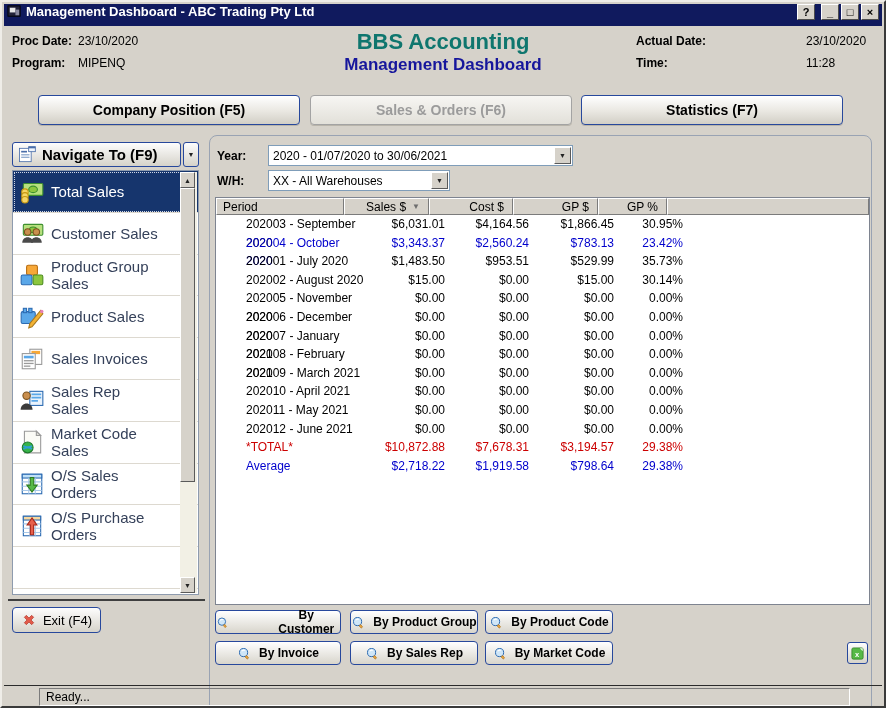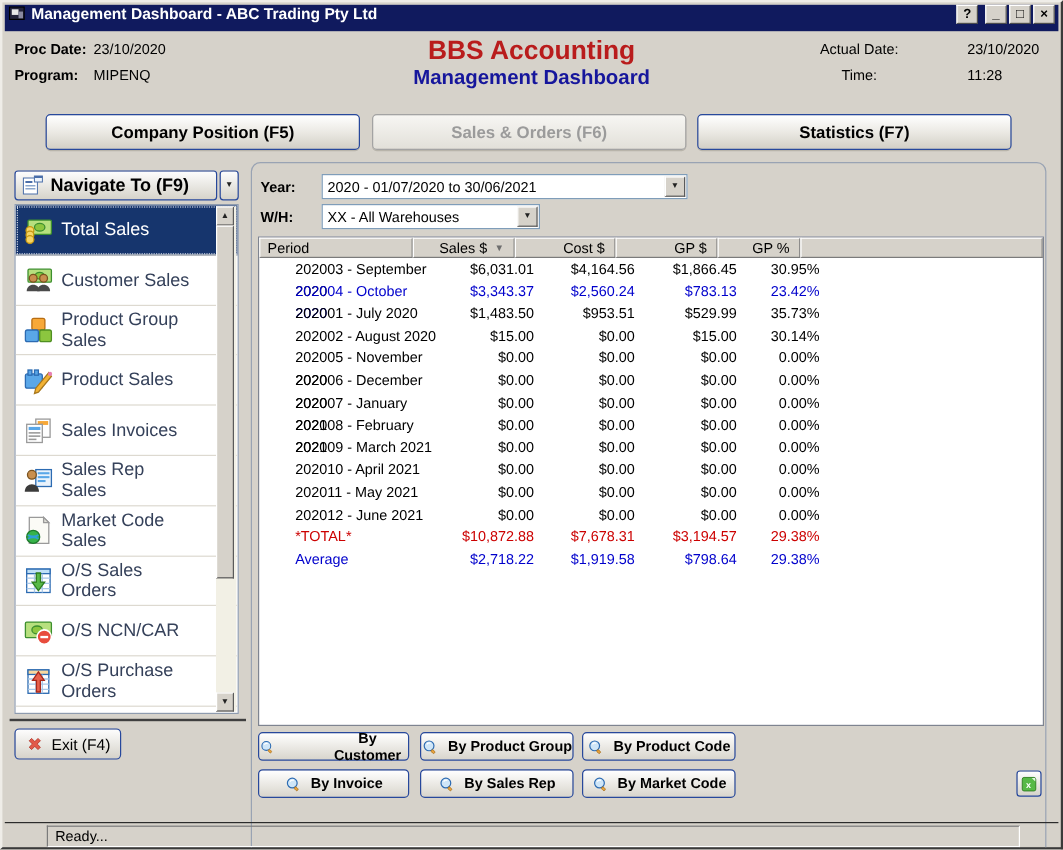--- a/index.html
+++ b/index.html
@@ -16,23 +16,23 @@
             font-size:11px; font-weight:bold; color:#000; display:flex; align-items:center; justify-content:center;
             margin-left:2px; cursor:default; line-height:1; }
   .tb-btn.gap { margin-left:6px; }
 
   
   .hdr-left { position:absolute; left:10px; top:28px; font-size:12px; }
   .hdr-left .row { display:flex; height:22px; align-items:center; }
   .hdr-left .lbl { font-weight:bold; width:66px; }
   .hdr-right { position:absolute; right:8px; top:28px; font-size:12px; width:240px; }
   .hdr-right .row { display:flex; height:22px; align-items:center; }
-  .hdr-right .lbl { font-weight:normal; flex:1; text-align:center; }
+  .hdr-right .lbl { font-weight:bold; flex:1; text-align:left; }
   .hdr-right .val { width:70px; margin-left:10px; }
-  .app-title   { position:absolute; left:0; right:0; top:27px; text-align:center; color:#b91c1c;
+  .app-title   { position:absolute; left:0; right:0; top:27px; text-align:center; color:#0f766e;
                  font-size:22px; font-weight:bold; }
   .app-subtitle{ position:absolute; left:0; right:0; top:53px; text-align:center; color:#16169c;
                  font-size:17px; font-weight:bold; }
 
   
   .tab-btn { position:absolute; top:93px; width:262px; height:30px; border:1px solid #27489c; border-radius:4px;
              background:linear-gradient(#ffffff, #e9e7e1 55%, #d2cfc6); font-size:14px; font-weight:bold; color:#000;
              box-shadow:0 1px 0 #b8b4aa; cursor:pointer; }
   .tab-btn.disabled { border-color:#a3a3a3; color:#9b9b9b;
              background:linear-gradient(#f7f6f3,#e2e0d9); cursor:default; }
@@ -268,31 +268,20 @@
             <path d="M3 10h18M3 14h18M3 18h18M9 6.5V21M15 6.5V21" stroke="#a8c8e8" stroke-width="1"></path>
             <path d="M10.4 6h3.2v7h3.2L12 19.5 7.2 13h3.2z" fill="#57b947" stroke="#2e7d1f"></path>
           </svg>
         </span>
         <span class="nav-label">O/S Sales
 Orders</span>
       </div>
       <div class="nav-item">
         <span class="nav-ico">
           <svg width="26" height="26" viewBox="0 0 24 24">
-            <rect x="2" y="5" width="20" height="12" rx="1" fill="#b7e07e" stroke="#3d8f2f"></rect>
-            <ellipse cx="11" cy="11" rx="4" ry="3" fill="#8cc63f" stroke="#3d8f2f"></ellipse>
-            <circle cx="16.5" cy="16.5" r="5.5" fill="#e84c3d" stroke="#fff" stroke-width="1.2"></circle>
-            <rect x="13.5" y="15.6" width="6" height="1.8" fill="#fff"></rect>
-          </svg>
-        </span>
-        <span class="nav-label">O/S NCN/CAR</span>
-      </div>
-      <div class="nav-item">
-        <span class="nav-ico">
-          <svg width="26" height="26" viewBox="0 0 24 24">
             <rect x="4" y="3" width="16" height="18" fill="#fff" stroke="#2c6bb2"></rect>
             <rect x="4" y="3" width="16" height="3.5" fill="#f7d8a0" stroke="#2c6bb2"></rect>
             <path d="M4 10h16M4 14h16M4 18h16M10 6.5V21M15 6.5V21" stroke="#a8c8e8" stroke-width="1"></path>
             <path d="M12 4.5l4.5 6.5h-3v9h-3v-9h-3z" fill="#e8604c" stroke="#a8281a"></path>
           </svg>
         </span>
         <span class="nav-label">O/S Purchase
 Orders</span>
       </div>
       <div class="nav-item">

